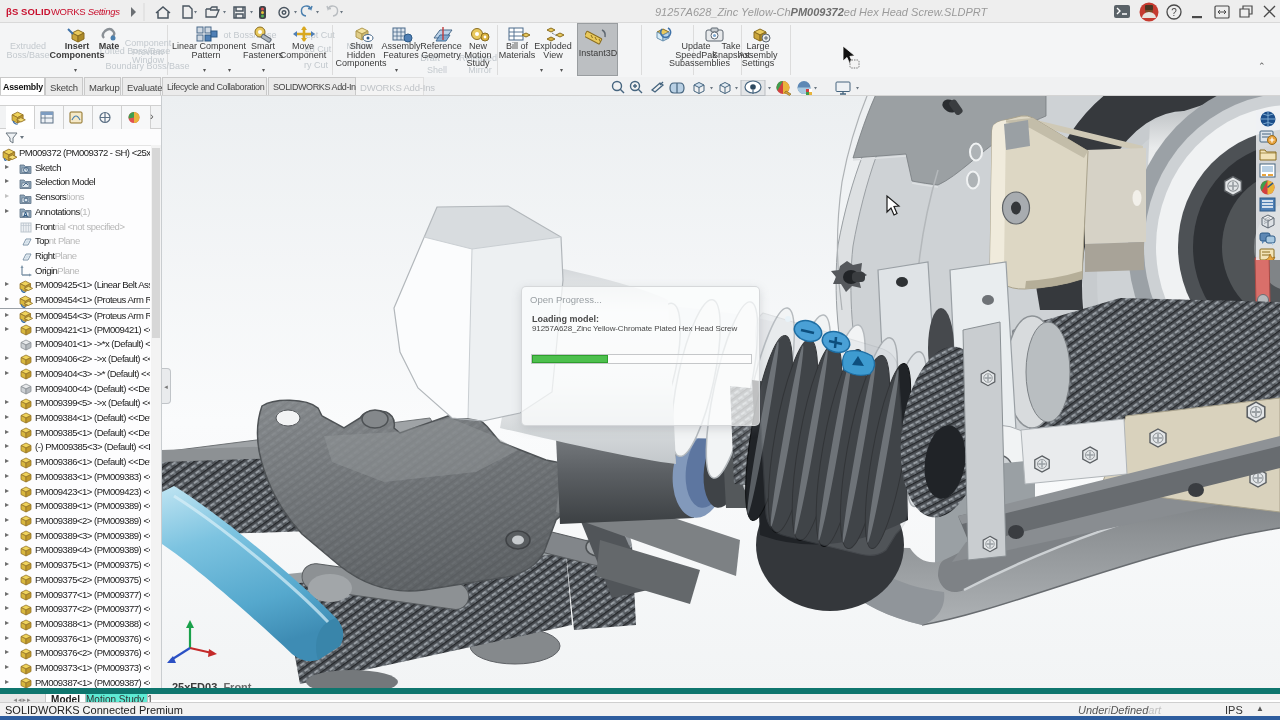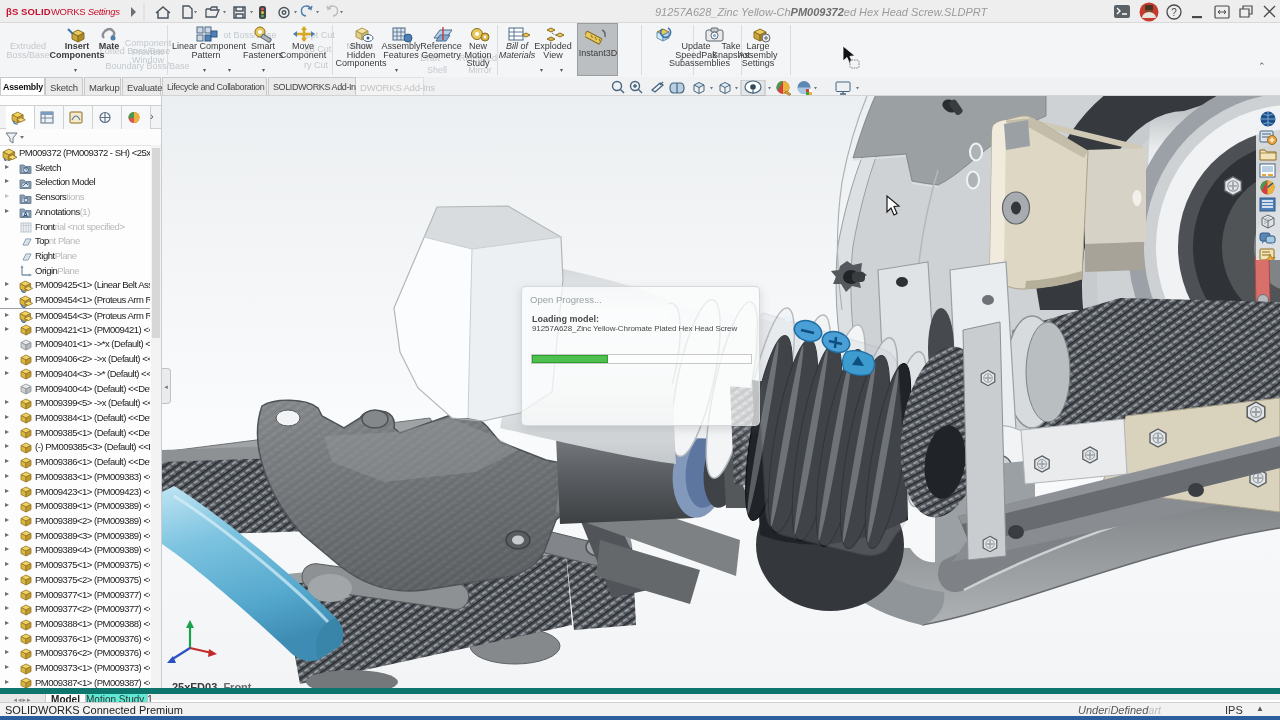--- a/index.html
+++ b/index.html
@@ -482,21 +482,21 @@
 
   <div class="rlabel" style="left:47px; top:19px; width:60px; font-weight:bold;">Insert<br>Components</div>
   <div class="rlabel" style="left:89px; top:19px; width:40px; font-weight:bold;">Mate</div>
   <div class="rlabel" style="left:172px; top:19px; width:68px;">Linear Component<br>Pattern</div>
   <div class="rlabel" style="left:239px; top:19px; width:48px;">Smart<br>Fasteners</div>
   <div class="rlabel" style="left:277px; top:19px; width:52px;">Move<br>Component</div>
   <div class="rlabel" style="left:332px; top:19px; width:58px;">Show<br>Hidden<br>Components</div>
   <div class="rlabel" style="left:376px; top:19px; width:50px;">Assembly<br>Features</div>
   <div class="rlabel" style="left:416px; top:19px; width:50px;">Reference<br>Geometry</div>
   <div class="rlabel" style="left:456px; top:19px; width:44px;">New<br>Motion<br>Study</div>
-  <div class="rlabel" style="left:494px; top:19px; width:46px;font-style:italic;">Bill of<br>Materials</div>
+  <div class="rlabel" style="left:494px; top:19px; width:46px;">Bill of<br>Materials</div>
   <div class="rlabel" style="left:530px; top:19px; width:46px;">Exploded<br>View</div>
   <div class="rlabel" style="left:574px; top:26px; width:48px;">Instant3D</div>
   <div class="rlabel" style="left:637px; top:19px; width:54px;margin-left:32px;">Update<br>SpeedPak<br>Subassemblies</div>
   <div class="rlabel" style="left:692px; top:19px; width:46px;margin-left:16px;">Take<br>Snapshot</div>
   <div class="rlabel" style="left:734px; top:19px; width:48px;">Large<br>Assembly<br>Settings</div>
 
   <div class="caret" style="left:74px; top:43px;">▾</div>
   <div class="caret" style="left:203px; top:43px;">▾</div>
   <div class="caret" style="left:228px; top:43px;">▾</div>
   <div class="caret" style="left:262px; top:43px;">▾</div>

